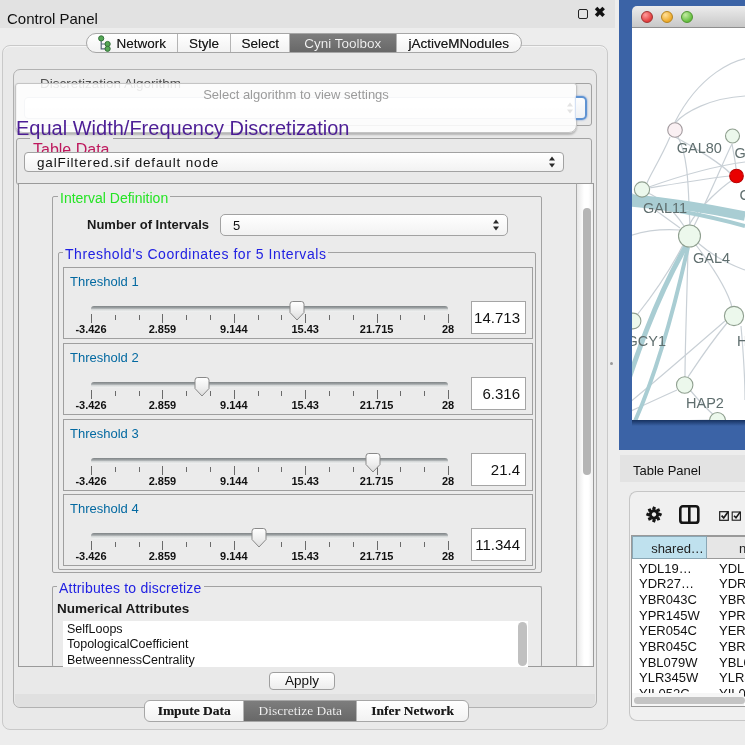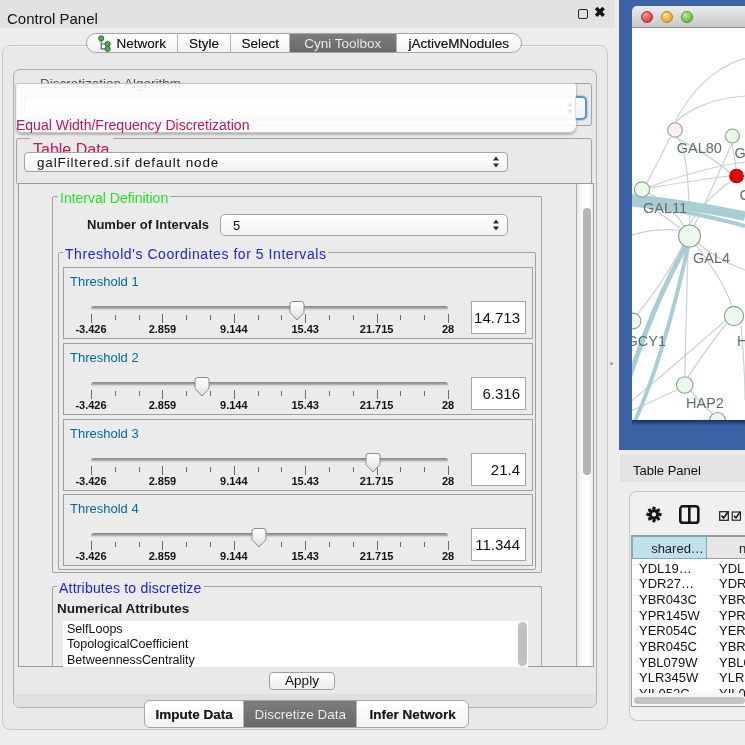--- a/index.html
+++ b/index.html
@@ -13,21 +13,21 @@
 #ic-x { left:594px; top:4px; font-size:14px; font-weight:bold; color:#111; }
 #outer { left:2px; top:45px; width:606px; height:685px; background:#e9e9e9; border:1px solid #c9c9c9; border-radius:8px; box-shadow:inset 0 1px 0 #f5f5f5; }
 #inner { left:13px; top:69px; width:584px; height:639px; background:#e9e9e9; border:1px solid #b2b2b2; border-radius:7px; }
 #innerbottom { left:15px; top:694px; width:580px; height:13px; background:#e0e0e0; border-radius:0 0 6px 6px; }
 
 .tabstrip { height:20px; background:linear-gradient(#ffffff,#f2f2f2); border:1px solid #a6a6a6; border-radius:6px; display:flex; font-size:13.5px; }
 .tabstrip .seg { display:flex; align-items:center; justify-content:center; border-right:1px solid #b4b4b4; color:#1a1a1a; text-shadow:0 0 0.6px rgba(0,0,0,0.55); }
 .tabstrip .seg:last-child { border-right:none; }
 .tabstrip .sel { background:linear-gradient(#7d7d7d,#686868); color:#f5f5f5; }
 #toptabs { left:86px; top:33px; width:436px;border-radius:10px; }
-#bottabs { left:144px; top:700px; width:325px; height:28px; font-size:13.5px; }
+#bottabs { left:144px; top:700px; width:325px; height:22px; font-size:13.5px;font-family:Liberation Serif, serif; }
 
 .group { border:1px solid #a2a2a2; border-radius:3px; }
 .gtitle { position:absolute; background:transparent; font-size:13px; padding:0 2px; }
 
 .combo { position:absolute; background:linear-gradient(#ffffff,#f2f2f2); border:1px solid #a2a2a2; border-radius:4px; font-size:13px; color:#111; }
 .combo .cv { position:absolute; left:12px; top:50%; transform:translateY(-50%); }
 .arr { position:absolute; right:8px; top:50%; transform:translateY(-50%); width:6px; height:11px; }
 .arr:before { content:""; position:absolute; left:0; top:0; border-left:3px solid transparent; border-right:3px solid transparent; border-bottom:4.5px solid #2a2a2a; }
 .arr:after { content:""; position:absolute; left:0; bottom:0; border-left:3px solid transparent; border-right:3px solid transparent; border-top:4.5px solid #2a2a2a; }
 
@@ -43,21 +43,21 @@
 .ticks { position:absolute; left:27px; top:44px; width:357px; height:10px; }
 .tlabels { position:absolute; left:27px; top:55px; width:357px; height:12px; font-size:11px; font-weight:bold; color:#111; }
 .tlabels span { position:absolute; transform:translateX(-50%); }
 
 #numlist { left:63px; top:621px; width:465px; height:46px; background:#fff; font-size:12.5px; color:#111; padding-top:1px; }
 #numlist div { padding-left:4px; height:15.4px; line-height:15.4px; }
 
 #popup { left:15px; top:83px; width:562px; height:50px; background:rgba(255,255,255,0.87); border:1px solid #c4c4c4; border-radius:3px 3px 8px 8px; box-shadow:0 1.5px 2px rgba(0,0,0,0.22); }
 #popup .ph { position:absolute; left:0; width:100%; top:3px; text-align:center; color:#9b9b9b; font-size:13px; }
 #popup .p1 { position:absolute; left:0; top:18px; font-size:14px; font-weight:bold; color:#000; }
-#popup .p2 { position:absolute; left:0; top:33px; font-size:14px; color:#be185d; }
+#popup .p2 { position:absolute; left:0; top:33px; font-size:20px; color:#4c1d95; }
 
 #apply { left:269px; top:672px; width:66px; height:18px; background:linear-gradient(#ffffff,#ededed); border:1px solid #9f9f9f; border-radius:4px; font-size:13.5px; text-align:center; line-height:16px; color:#111; }
 
 #bluewin { left:619px; top:0; width:126px; height:450px; background:#3b63a6; }
 #mactitle { left:632px; top:6px; width:113px; height:22px; background:linear-gradient(#ececec,#c8c8c8); border-bottom:1px solid #8f8f8f; border-radius:5px 0 0 0; }
 .light { position:absolute; top:11px; width:12px; height:12px; border-radius:50%; }
 #canvas { left:632px; top:28px; width:128px; height:392px; background:#fff; overflow:hidden; }
 #canvShadow { left:632px; top:420px; width:113px; height:6px; background:linear-gradient(#16315f,rgba(59,99,166,0)); }
 #tpbar { left:620px; top:455px; width:125px; height:27px; background:#e3e3e3; }
 #tpbar .t { left:13px; top:8px; font-size:13px; color:#111; }
@@ -85,21 +85,21 @@
 <div class="abs" id="inner"></div>
 
 <div class="abs group" style="left:16px; top:83px; width:576px; height:43px;"></div>
 <div class="abs" style="left:40px; top:76px; font-size:13.5px; color:#4e4e4e;">Discretization Algorithm</div>
 <div class="combo" style="left:24px; top:97px; width:560px; height:22px; border:1px solid #b3bcc6;">
     <span class="arr" style="right:10px;"></span>
   </div>
 
 <div class="abs group" style="left:16px; top:138px; width:576px; height:47px;"></div>
 <div class="abs" style="left:30px; top:133px; font-size:16px; color:#be185d; background:#e9e9e9; padding:8px 3px;">Table Data</div>
-<div class="combo" style="left:24px; top:152px; width:484px; height:20px;">
+<div class="combo" style="left:24px; top:152px; width:540px; height:20px;">
     <span class="cv" style="font-size:13.5px; letter-spacing:0.85px;">galFiltered.sif default node</span>
     <span class="arr"></span>
   </div>
 
 <div class="abs" id="viewport"></div>
 <div class="abs" id="vtrack"></div>
 <div class="abs" id="vthumb"></div>
 
 <div class="abs group" style="left:52px; top:196px; width:490px; height:377px; border-radius:2px;"></div>
 <div class="abs gtitle" style="left:58px; top:190px; color:#25e425; background:#ebebeb; font-size:14px;">Interval Definition</div>
@@ -285,20 +285,21 @@
 <div>TopologicalCoefficient</div>
 <div>BetweennessCentrality</div>
 </div>
 <div class="abs" style="left:518px; top:622px; width:9px; height:44px; background:#c0c0c0; border-radius:4.5px;"></div>
 
 <div class="abs" id="apply">Apply</div>
 
 <div class="abs" id="innerbottom"></div>
 
 <div class="abs" id="popup">
+<div class="ph">Select algorithm to view settings</div>
 <div class="p2">Equal Width/Frequency Discretization</div>
 </div>
 <div class="abs" style="left:576px; top:96px; width:11px; height:24px; background:linear-gradient(#fdfdfd,#eef1f5); border:2.5px solid #5f93d2; border-left:none; border-radius:0 5px 5px 0; box-shadow:0 0 2px rgba(80,130,210,0.9);"></div>
 
 <div class="abs tabstrip" id="toptabs">
 <div class="seg" style="width:91px;"><svg width="13" height="17" viewBox="0 0 13 17" style="margin-right:6px;">
         <g stroke="#57677a" stroke-width="1.2" fill="none">
           <path d="M3.2,4.5 v9.3 h5.5 M3.2,9 h5.5"></path>
         </g>
         <circle cx="3.2" cy="3.4" r="2.6" fill="#55a855" stroke="#33703a"></circle>

